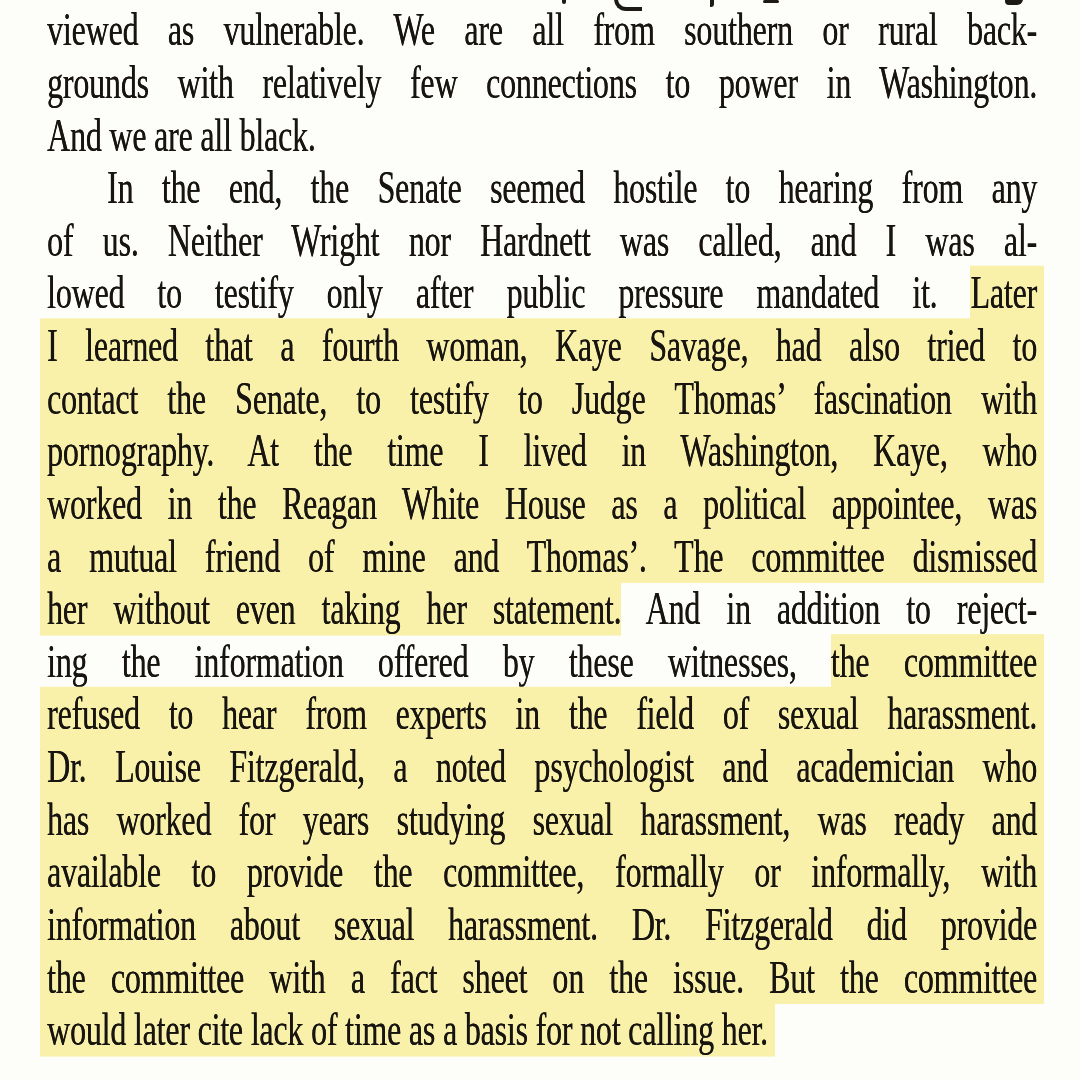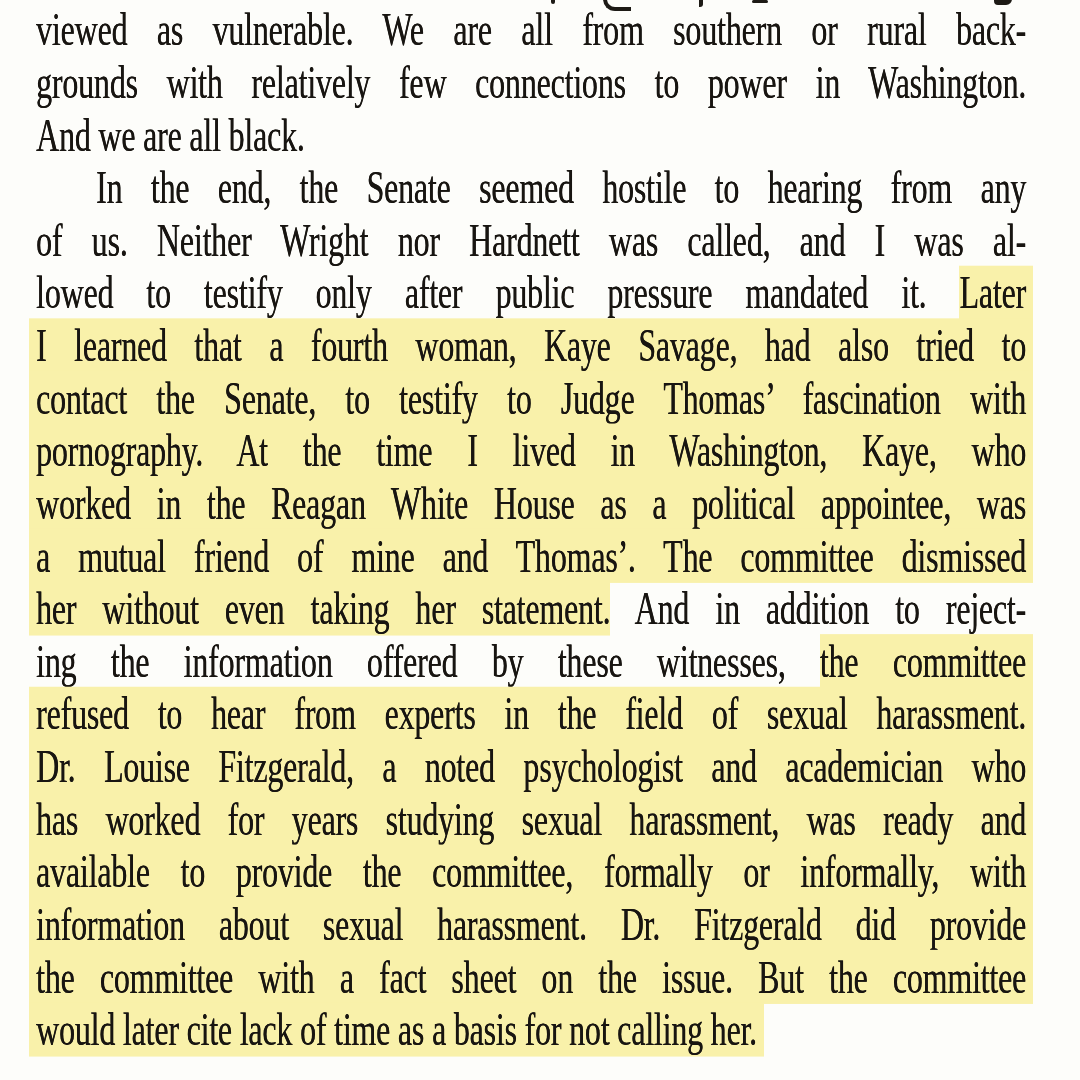--- a/index.html
+++ b/index.html
@@ -9,20 +9,21 @@
   body {
     width: 1080px;
     height: 1080px;
     overflow: hidden;
     position: relative;
     background: var(--page-bg, #fdfdfa);
   }
   .page {
     position: absolute;
     inset: 0;
+    margin-left: 11px;
   }
   
   .text-column {
     position: absolute;
     left: 36px;
     top: 4px;
     width: 990px;
     transform: scaleY(1.4224);
     transform-origin: 0 0;
     font-family: "Liberation Serif", "DejaVu Serif", serif;

